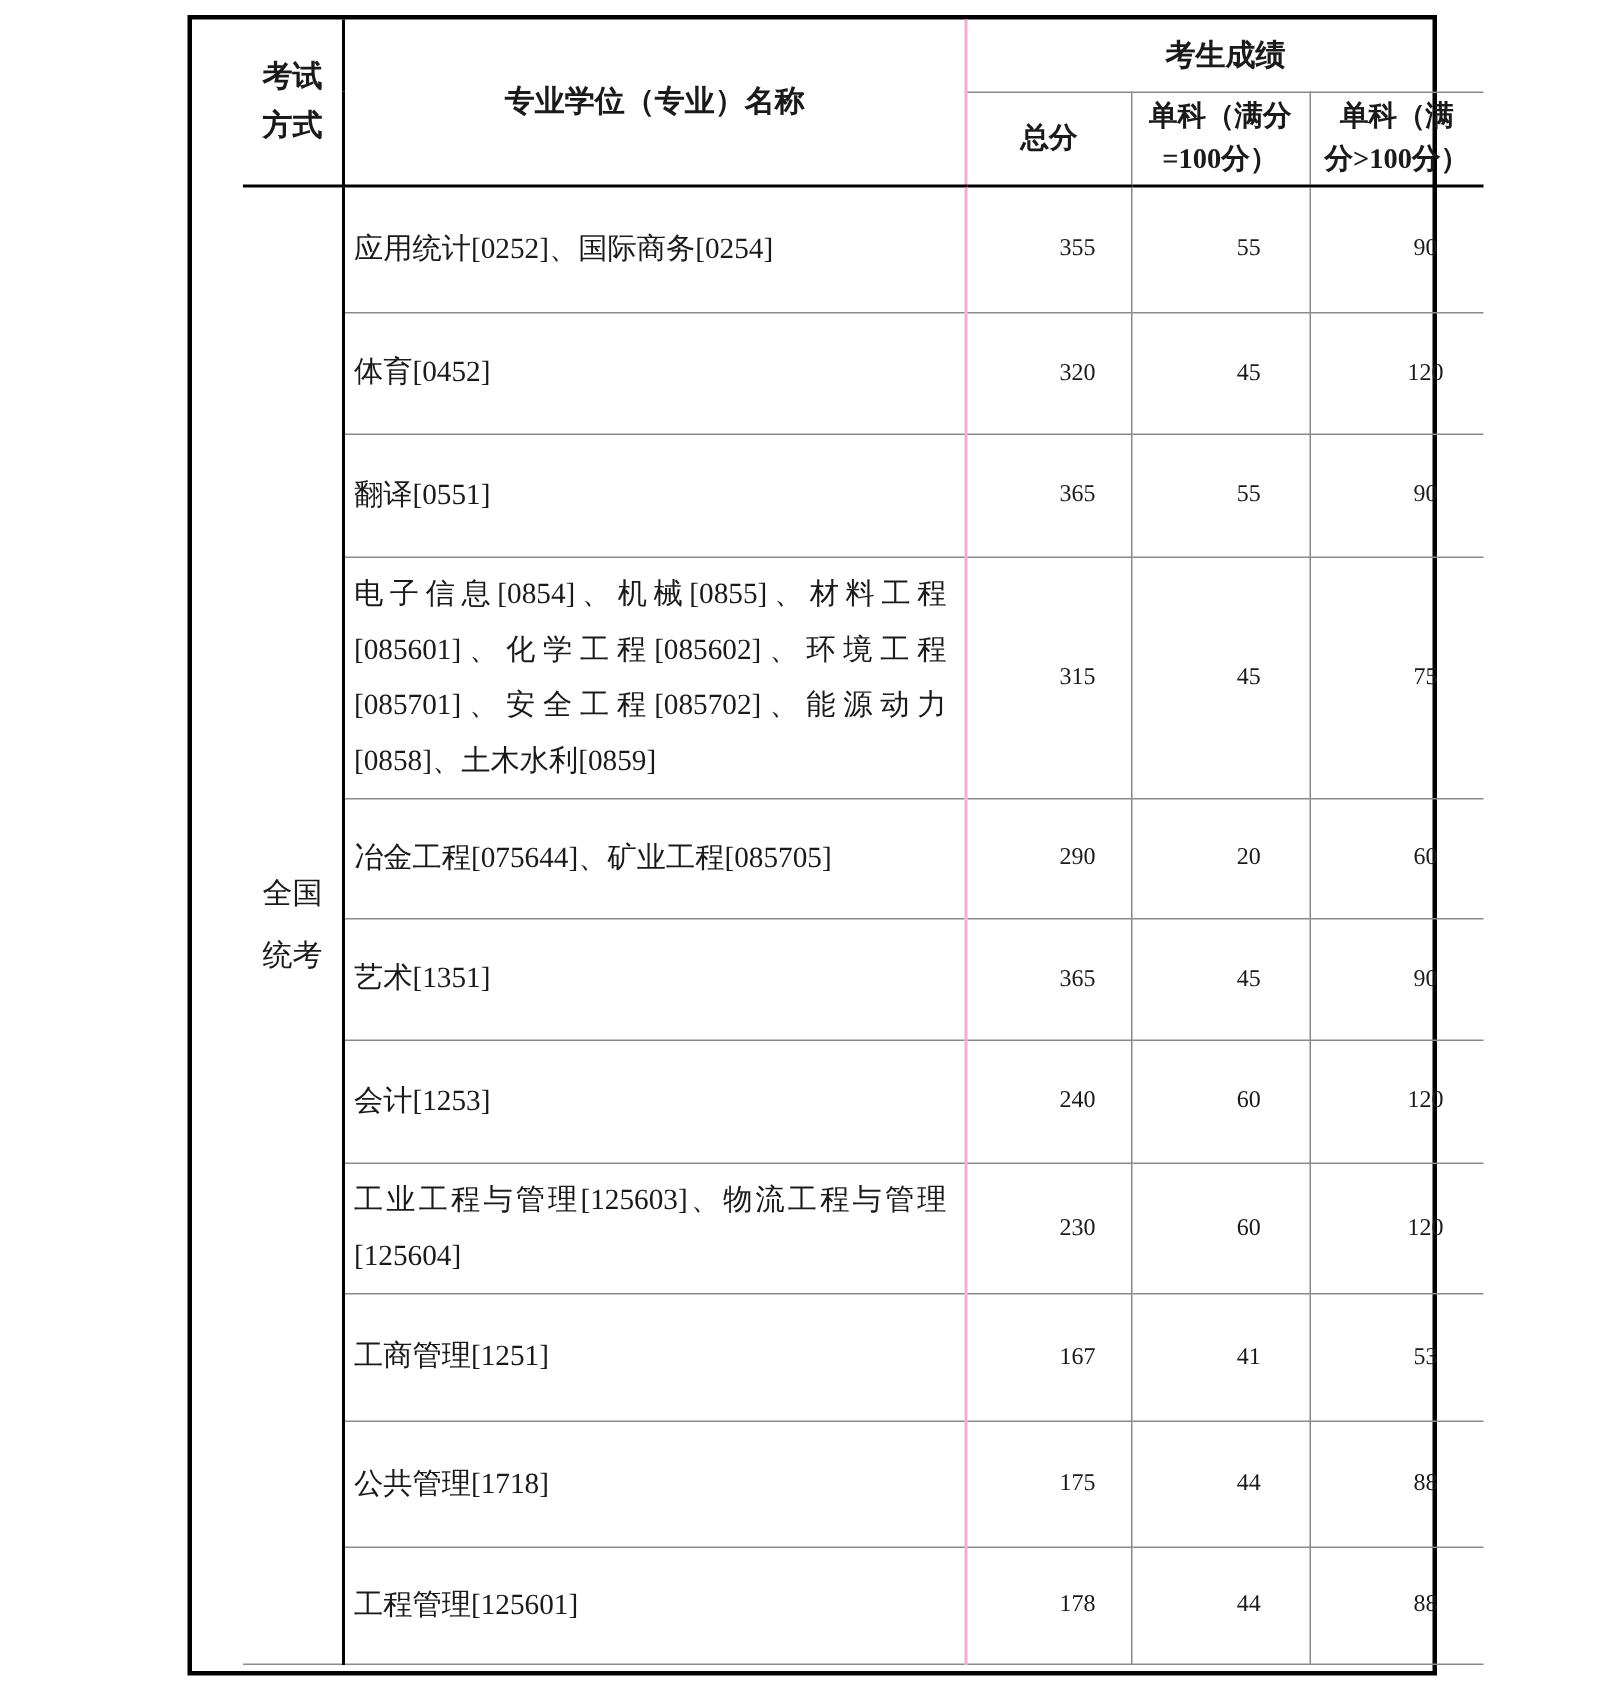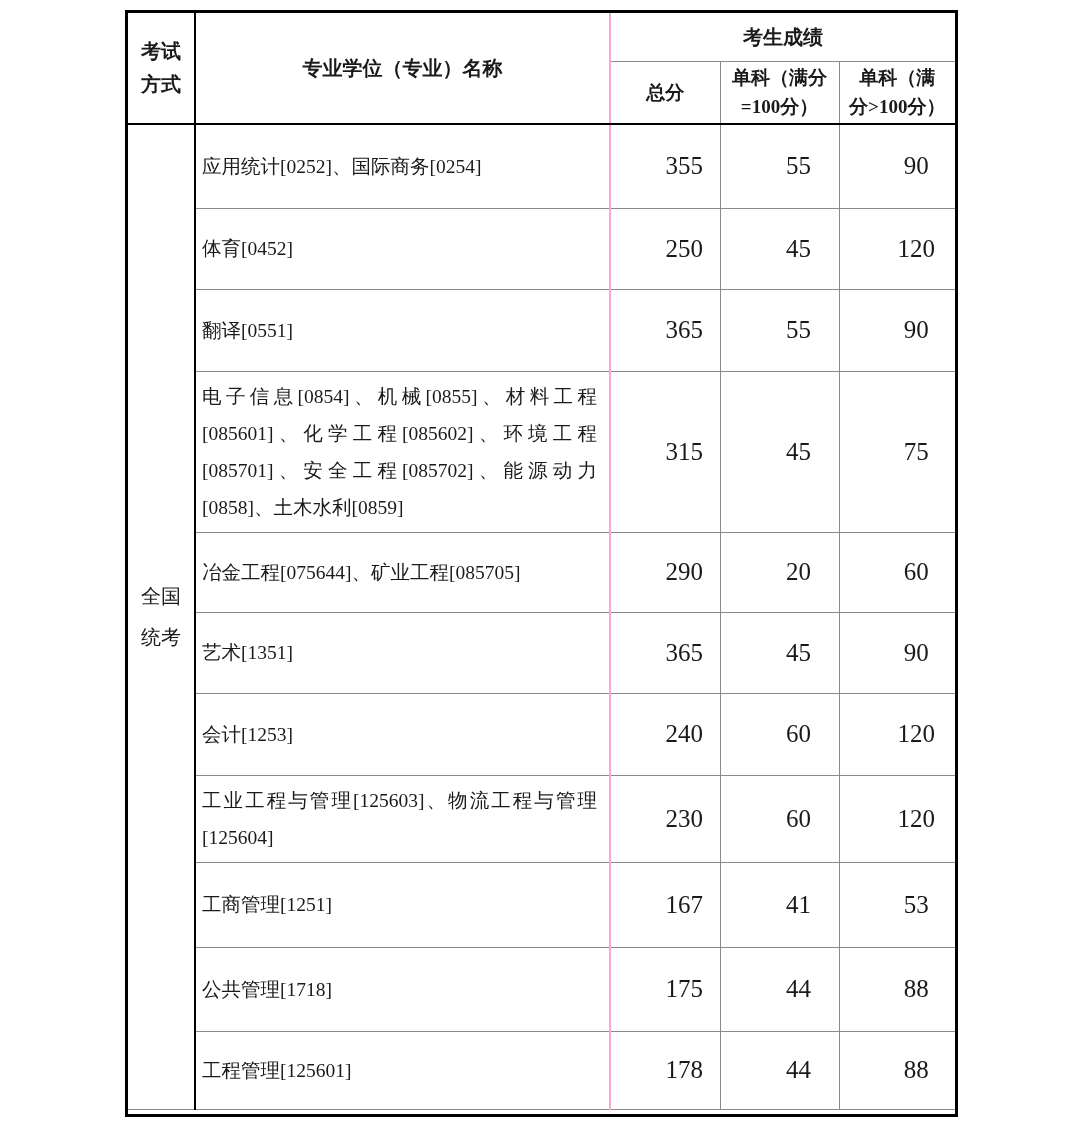--- a/index.html
+++ b/index.html
@@ -23,20 +23,21 @@
     width: 833px;
     border: 3px solid #000000;
     padding: 0 0 4px 0;
     box-sizing: border-box;
     background: #ffffff;
   }
   table.score-table {
     width: 100%;
     border-collapse: collapse;
     table-layout: fixed;
+    margin-left: 34px;
   }
   .score-table td, .score-table th {
     border-right: 1px solid #8a8a8a;
     border-bottom: 1px solid #8a8a8a;
     padding: 0;
     vertical-align: middle;
     text-align: center;
     font-size: 20px;
     font-weight: normal;
     overflow: hidden;
@@ -62,21 +63,21 @@
     line-height: 41px;
     font-size: 20px;
   }
   td.name-cell {
     text-align: justify;
     padding: 6px 12px 6px 6px;
     line-height: 37px;
     font-size: 19.5px;
   }
   td.num-cell {
-    font-size: 25px;
+    font-size: 16px;
     padding-left: 38px;
   }
 </style>
 </head>
 <body>
 
 <div class="page">
   <div class="table-frame">
     <table class="score-table">
       <colgroup>
@@ -105,21 +106,21 @@
         <tr style="height:84px">
           <td rowspan="11" class="col1 exam-method-cell">全国
 统考</td>
           <td class="col2 name-cell">应用统计[0252]、国际商务[0254]</td>
           <td class="num-cell">355</td>
           <td class="num-cell">55</td>
           <td class="num-cell last-col">90</td>
         </tr>
         <tr style="height:81px">
           <td class="col2 name-cell">体育[0452]</td>
-          <td class="num-cell">250</td>
+          <td class="num-cell">320</td>
           <td class="num-cell">45</td>
           <td class="num-cell last-col">120</td>
         </tr>
         <tr style="height:82px">
           <td class="col2 name-cell">翻译[0551]</td>
           <td class="num-cell">365</td>
           <td class="num-cell">55</td>
           <td class="num-cell last-col">90</td>
         </tr>
         <tr style="height:158px">

